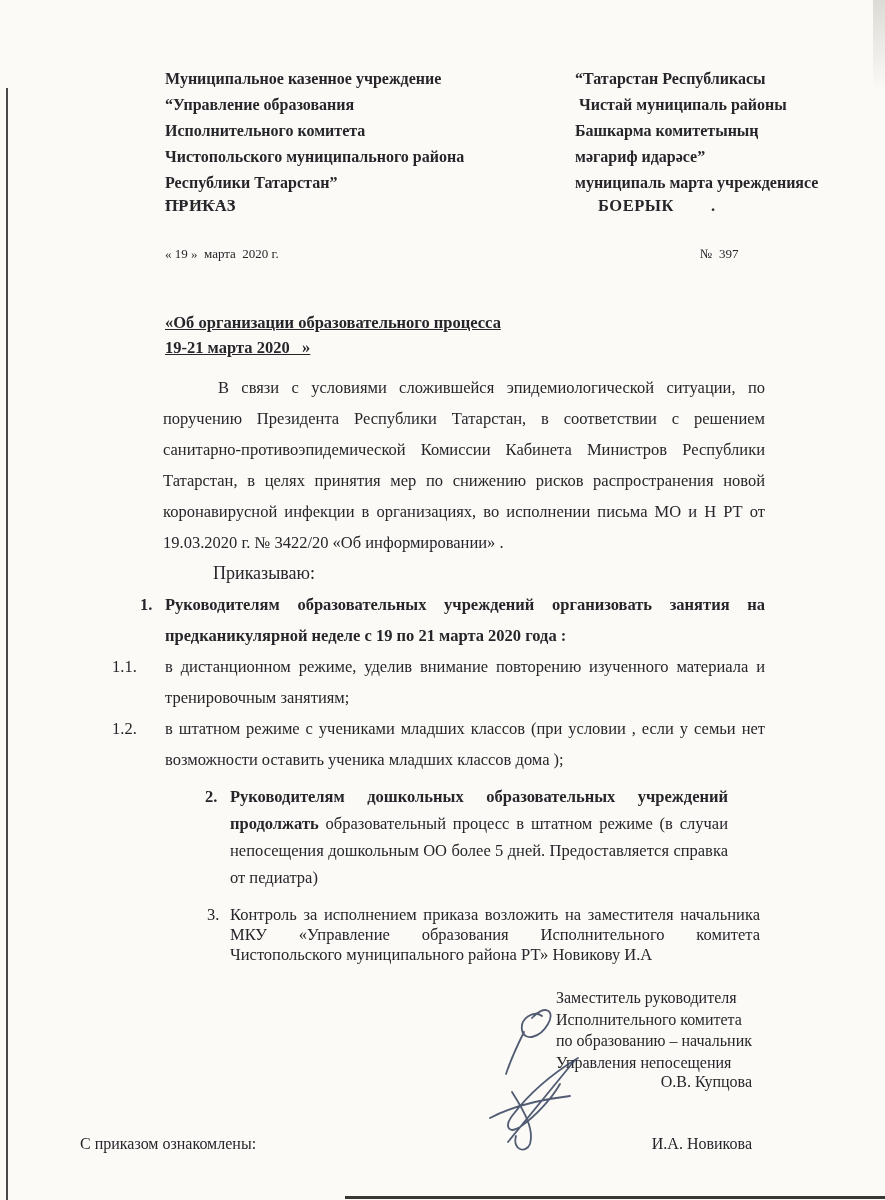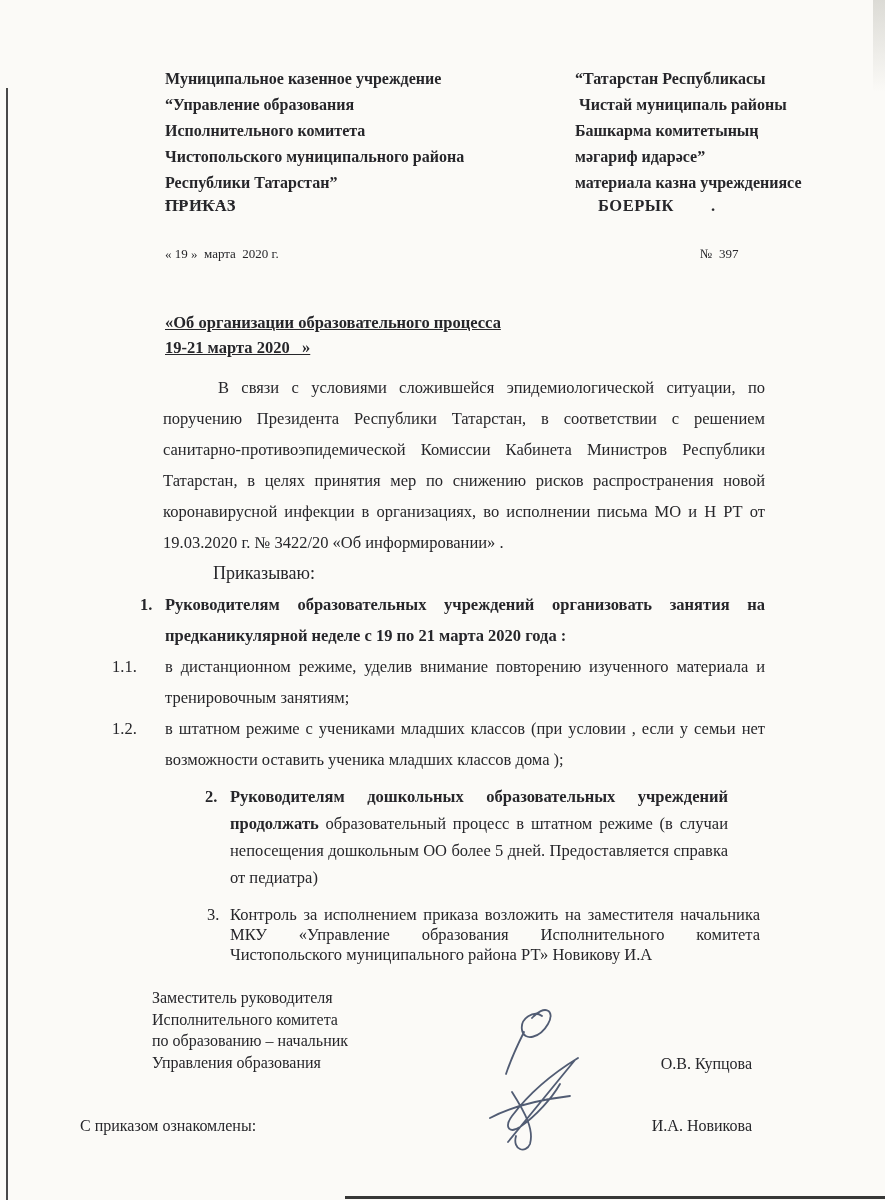--- a/index.html
+++ b/index.html
@@ -63,21 +63,21 @@
   .item1 .num { left:-25px; }
   .item11, .item12 { margin-left:165px; width:600px; }
   .item11 .num, .item12 .num { left:-53px; }
   .item2  { margin-left:230px; width:498px; line-height:27px; margin-top:8px; }
   .item2 .num { left:-25px; }
   .item3  { margin-left:230px; width:530px; line-height:20px; margin-top:14px; }
   .item3 .num { left:-23px; }
 
   
   .signoff { display:flex; justify-content:space-between; align-items:flex-end;
-    margin:22px 133px 0 152px; font-size:16px; }
+    margin:22px 133px 0 152px; font-size:16px;flex-direction:column; }
   .signoff .lines div { line-height:21.5px; }
   .ack { display:flex; justify-content:space-between; margin:44px 133px 0 80px; font-size:16px; }
 
   
   .signature { position:absolute; left:460px; top:1000px; width:160px; height:158px;
     pointer-events:none; z-index:2; }
   .signature path { fill:none; stroke:#33405c; stroke-width:1.8; stroke-linecap:round; opacity:.85; }
 </style>
 </head>
 <body>
@@ -96,21 +96,21 @@
         <div class="h-line">“Управление образования</div>
         <div class="h-line">Исполнительного комитета</div>
         <div class="h-line">Чистопольского муниципального района</div>
         <div class="h-line">Республики Татарстан”</div>
       </div>
       <div class="h-right">
         <div class="h-line">“Татарстан Республикасы</div>
         <div class="h-line"> Чистай муниципаль районы</div>
         <div class="h-line">Башкарма комитетының</div>
         <div class="h-line">мәгариф идарәсе”</div>
-        <div class="h-line">материала казна учреждениясе</div>
+        <div class="h-line">муниципаль марта учреждениясе</div>
       </div>
     </div>
 
     <div class="title-row">
       <div class="t-left"><span class="strike">ПРИКАЗ</span></div>
       <div class="t-right">БОЕРЫК        .</div>
     </div>
 
     <div class="date-row">
       <div class="d-left">« 19 »  марта  2020 г.</div>
@@ -149,21 +149,21 @@
     <div class="num-item item3">
       <span class="num">3.</span>
       <span>Контроль за исполнением приказа возложить на заместителя начальника МКУ «Управление образования Исполнительного комитета Чистопольского муниципального района РТ» Новикову И.А</span>
     </div>
 
     <div class="signoff">
       <div class="lines">
         <div>Заместитель руководителя</div>
         <div>Исполнительного комитета</div>
         <div>по образованию – начальник</div>
-        <div>Управления образования</div>
+        <div>Управления непосещения</div>
       </div>
       <div>О.В. Купцова</div>
     </div>
 
     <div class="ack">
       <div>С приказом ознакомлены:</div>
       <div>И.А. Новикова</div>
     </div>
 
   </div>

